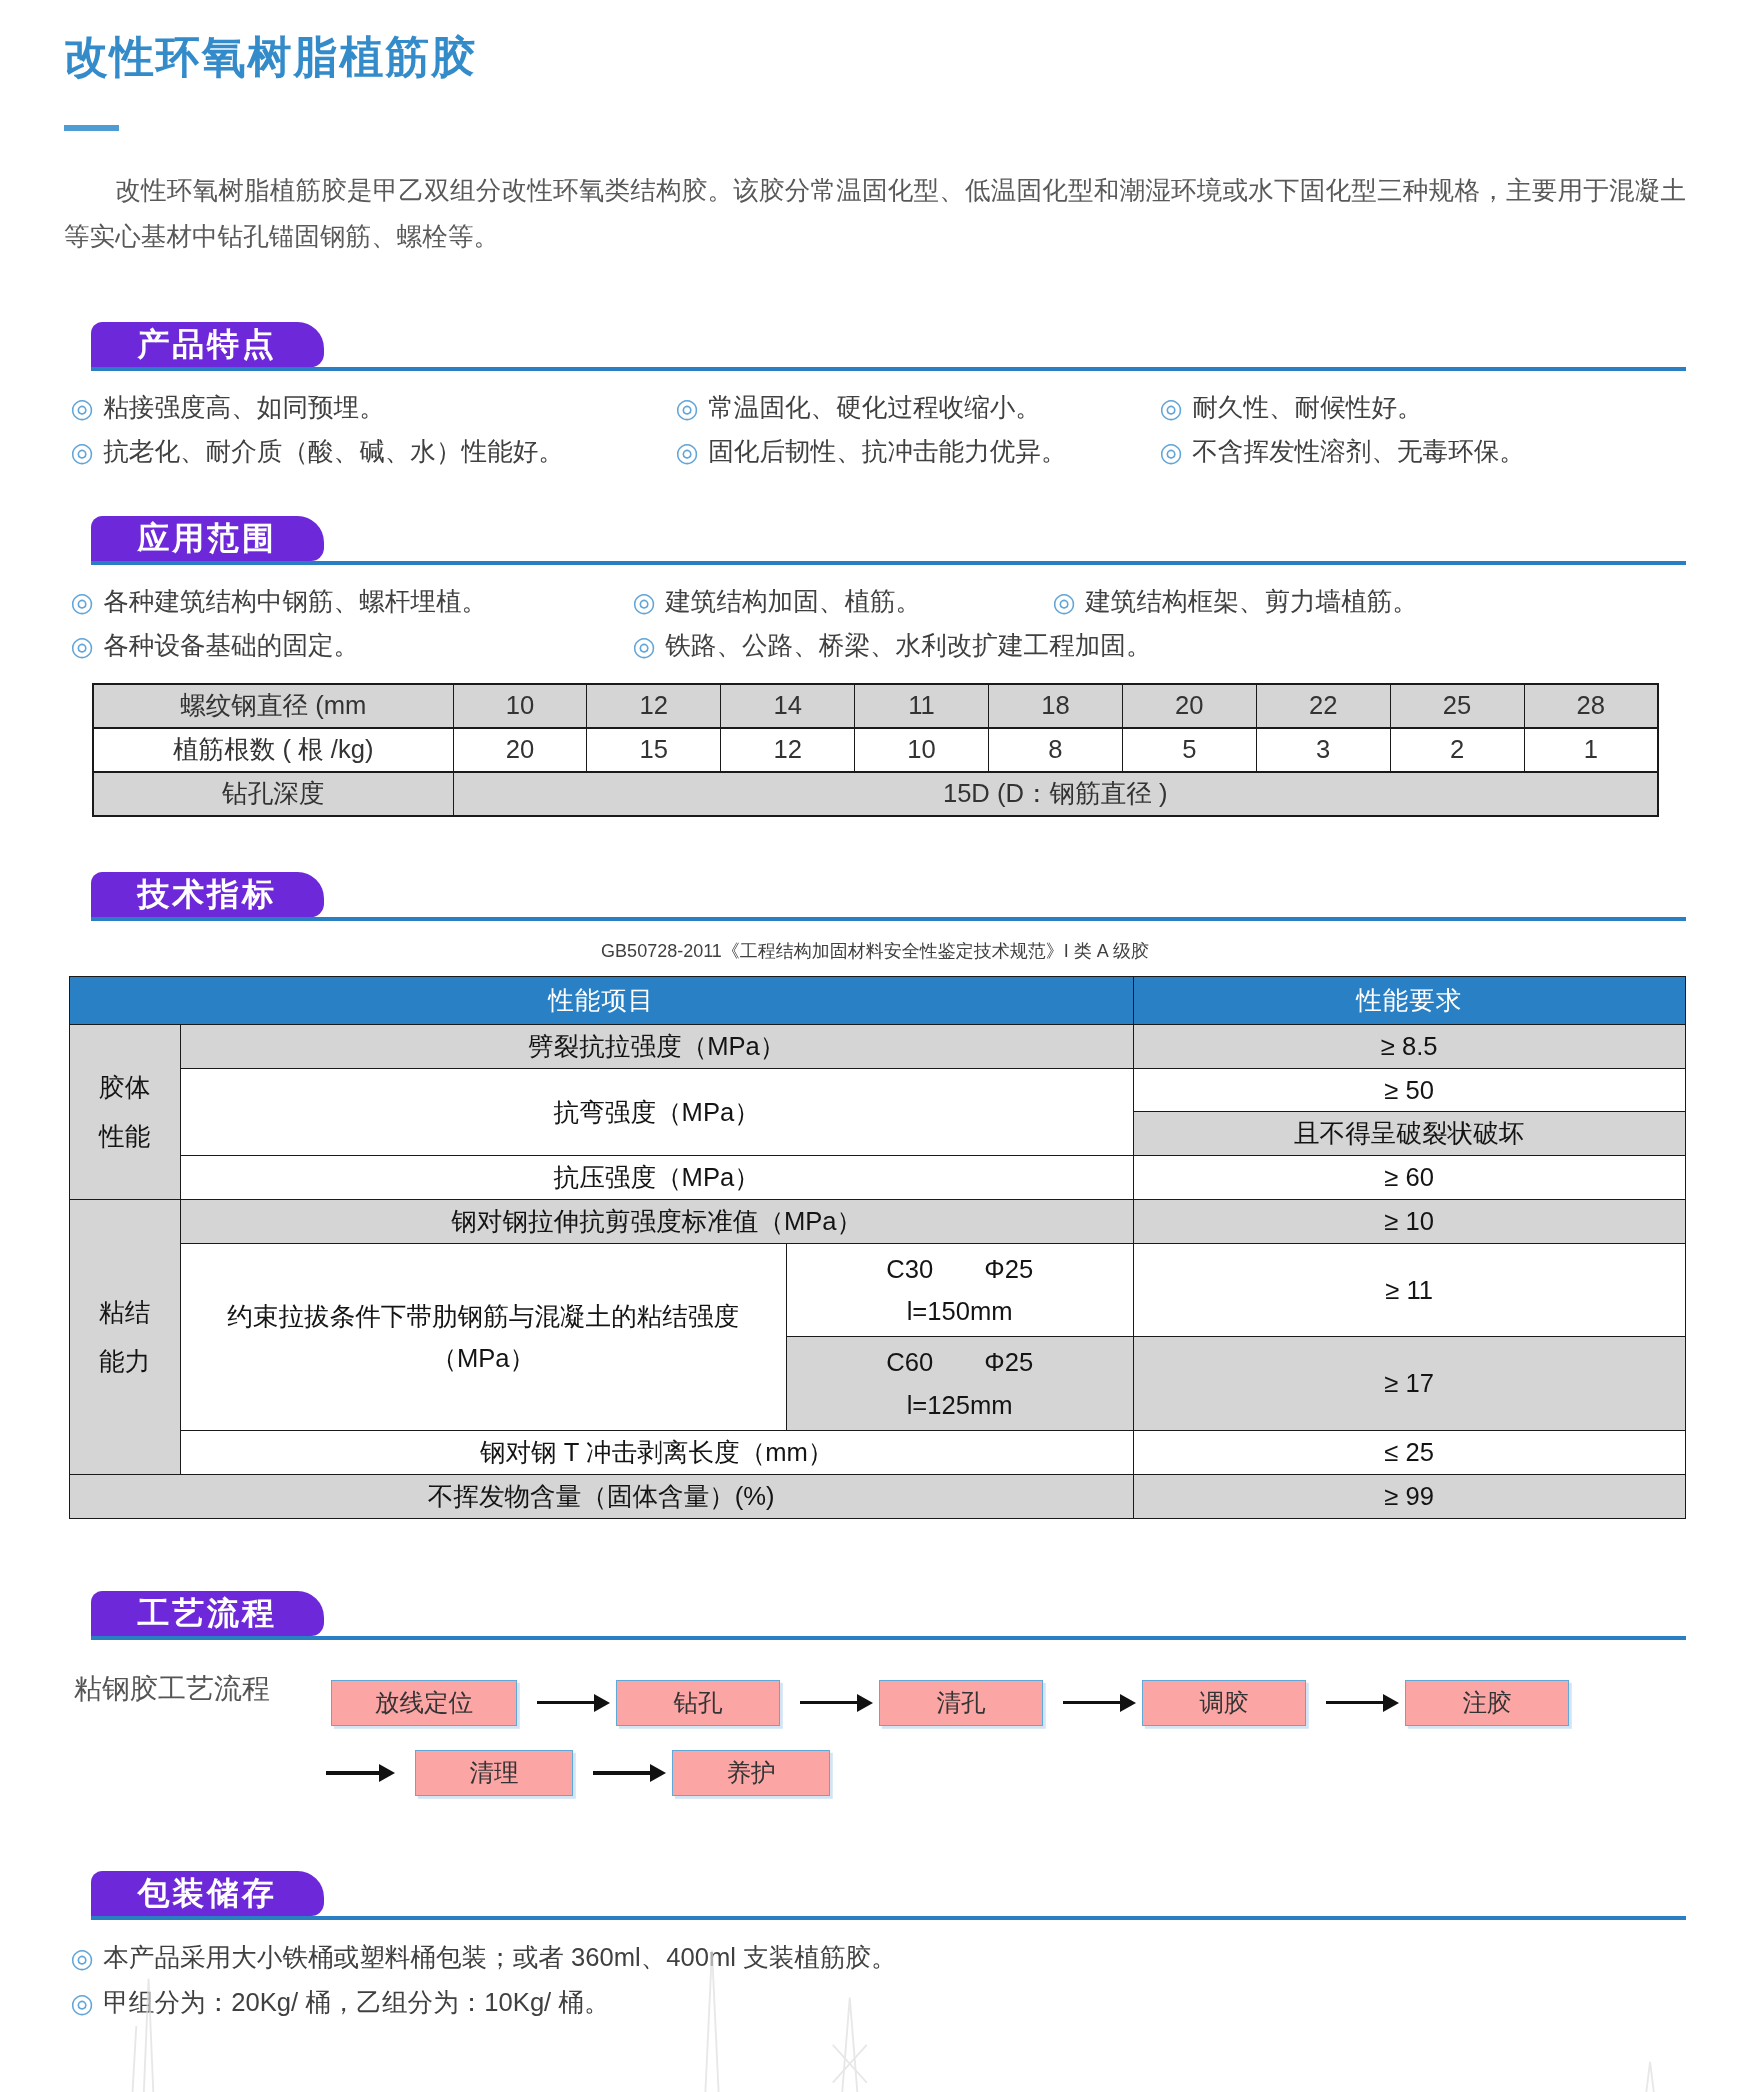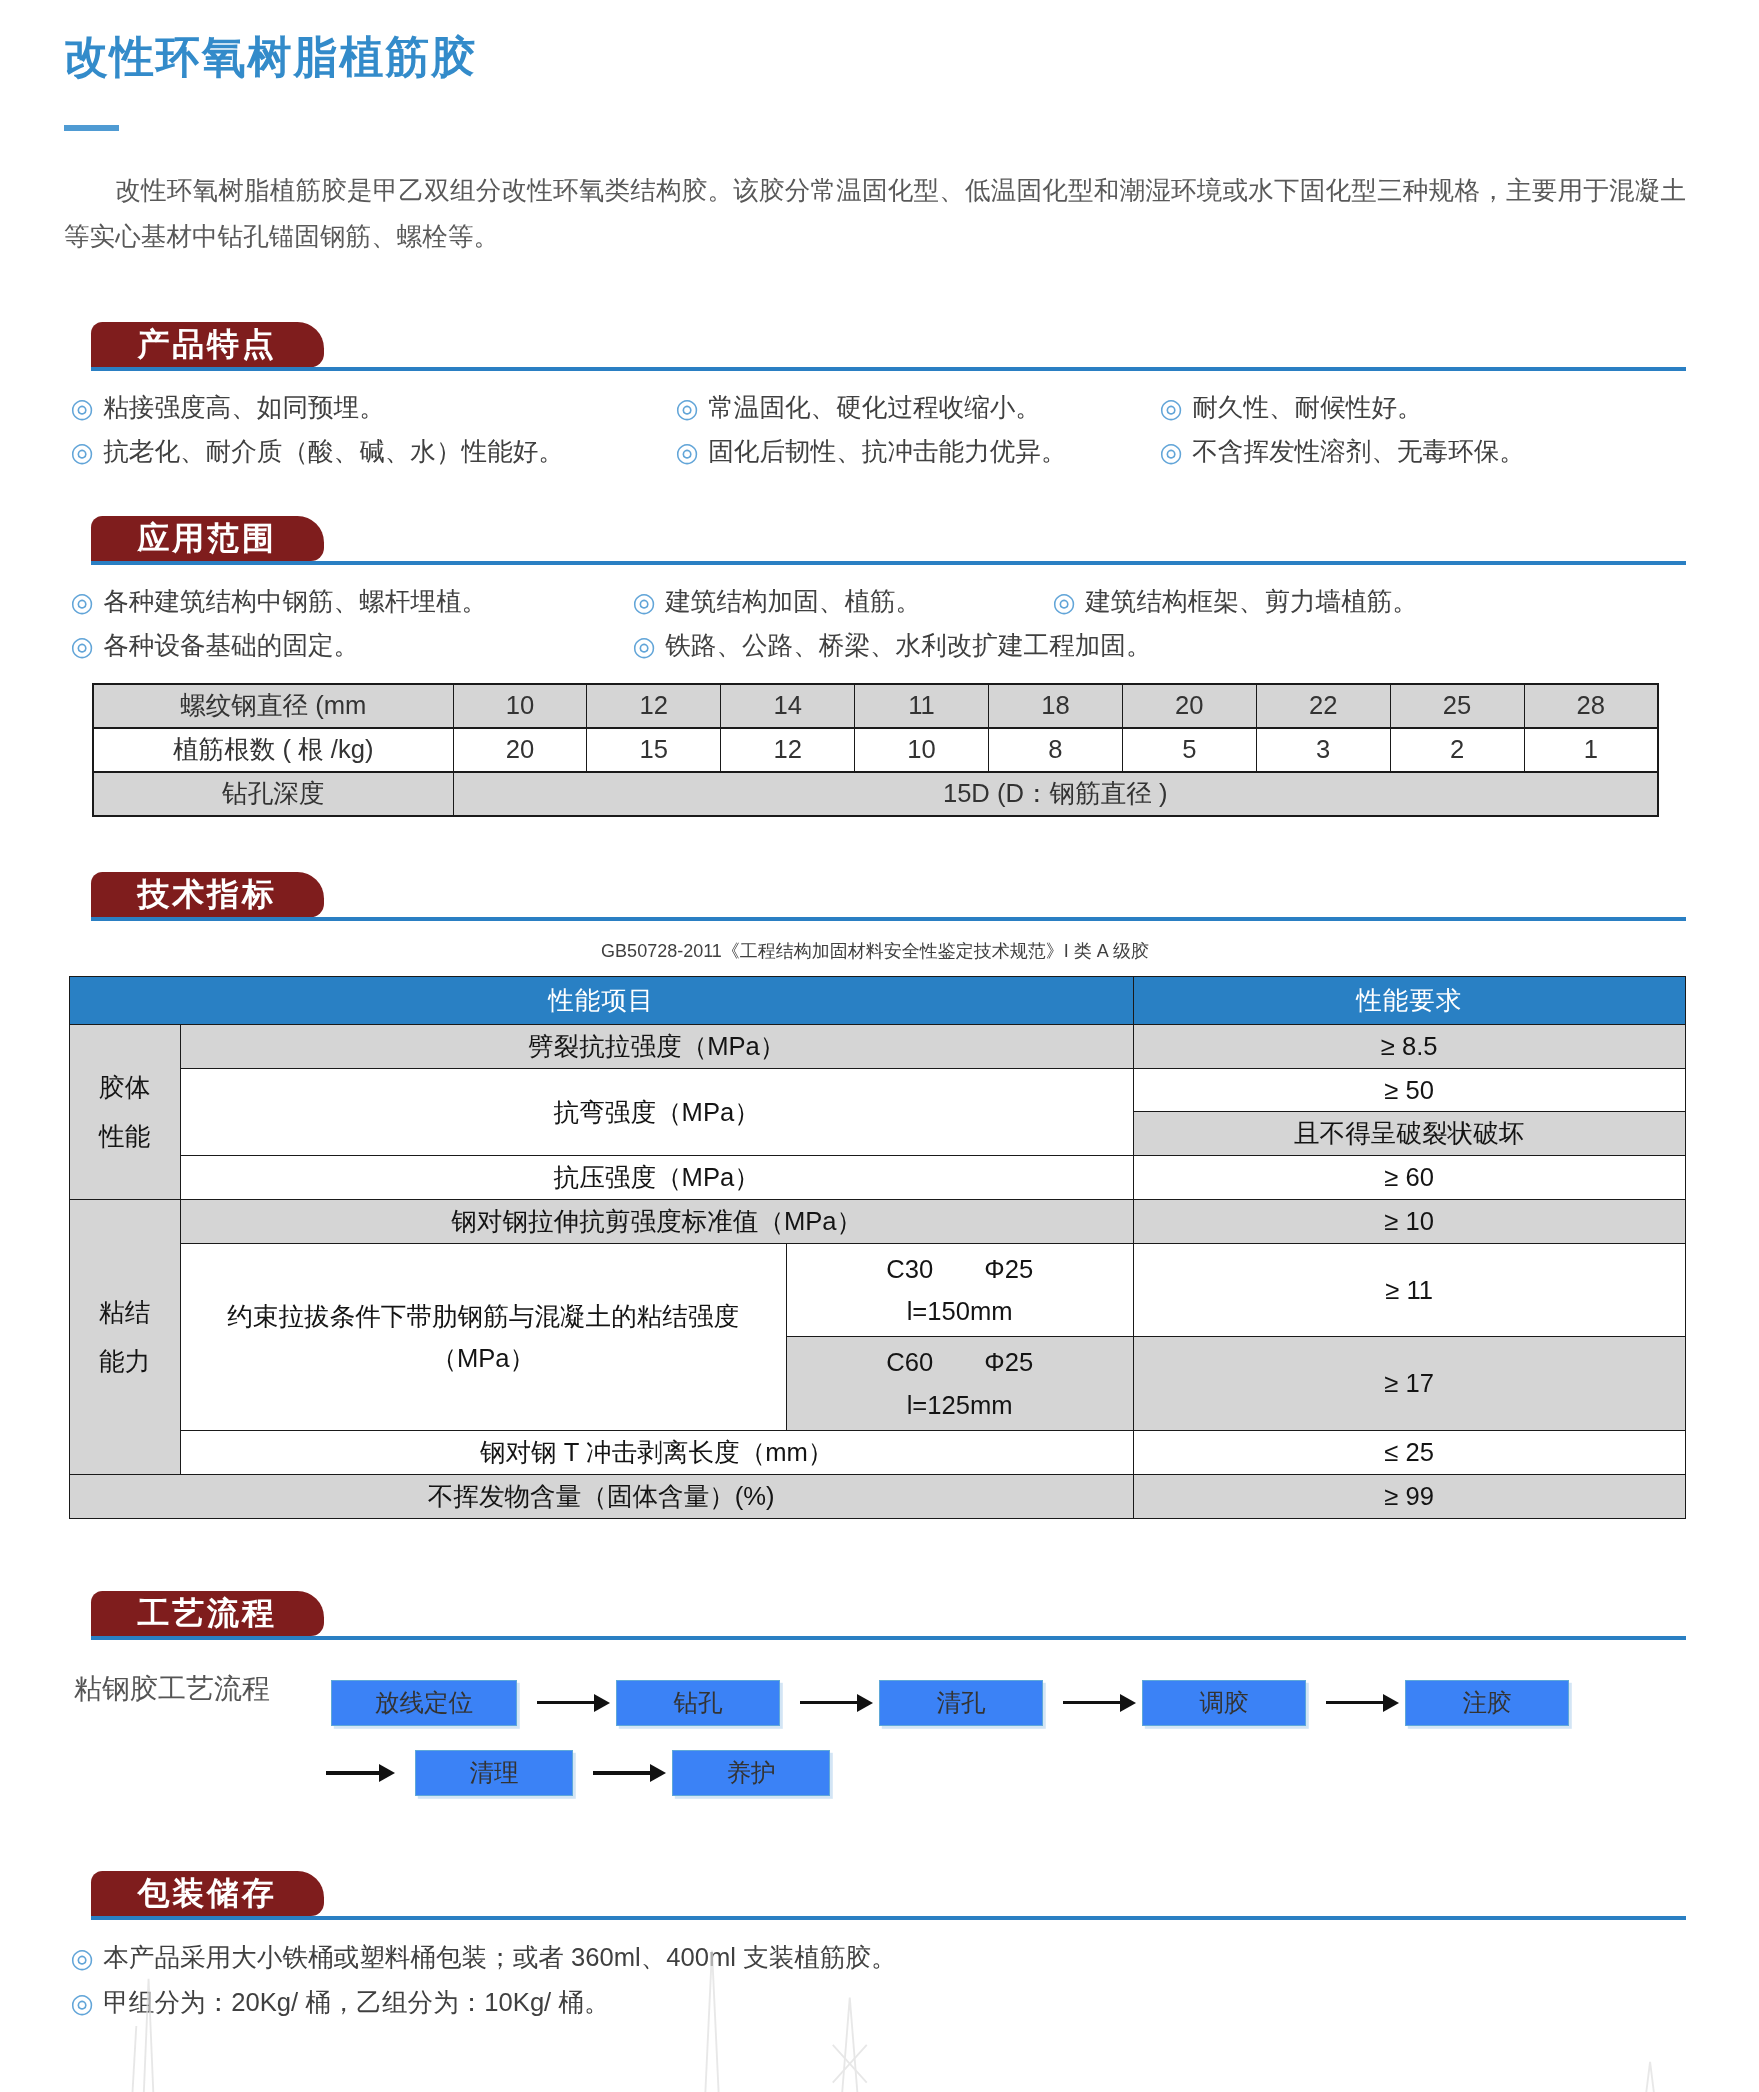--- a/index.html
+++ b/index.html
@@ -9,21 +9,21 @@
 
   
   .doc-title{margin:0;font-size:44px;font-weight:bold;color:#338bca;letter-spacing:1.9px;}
   .title-underline{width:55px;height:5.7px;background:#4f9bd3;margin-top:38px;}
 
   
   .intro{margin:36px 0 0 0;font-size:25.6px;line-height:1.82;color:#595959;text-indent:2em;text-align:justify;}
 
   
   .sec{margin-left:26.5px;border-bottom:4.7px solid #2a7fc3;line-height:0;}
-  .sec .tab{display:inline-block;background:#7f1d1d;color:#fff;font-size:32px;font-weight:bold;
+  .sec .tab{display:inline-block;background:#6d28d9;color:#fff;font-size:32px;font-weight:bold;
             line-height:45px;height:45px;padding:0 47px;border-radius:11.4px 26.5px 13.2px 0;letter-spacing:2.8px;}
   .mt-sec1{margin-top:62px;}
   .mt-sec2{margin-top:42px;}
   .mt-sec3{margin-top:55px;}
   .mt-sec4{margin-top:72px;}
   .mt-sec5{margin-top:38px;}
 
   
   .bullets{margin-top:15px;}
   .b-row{display:flex;height:44px;align-items:center;font-size:25.6px;color:#404040;}
@@ -63,21 +63,21 @@
   .tech .thin-t{border-top:0.9px solid #1a1a1a;}
   .tech .two-line{line-height:1.65;}
 
   
   .flow{position:relative;margin-top:13.2px;height:180px;}
   .flow-label{position:absolute;left:10px;top:17px;font-size:28px;color:#555;}
   .flow-row{display:flex;align-items:center;}
   .flow-row1{padding:26.5px 0 0 267px;}
   .flow-row2{padding:24.6px 0 0 262px;}
   .fbox{flex:none;height:44px;line-height:44px;text-align:center;font-size:24.6px;color:#333;
-        background:#3b82f6;border:1.9px solid #5fa8d8;box-shadow:2.8px 2.8px 0 rgba(130,180,225,.35);}
+        background:#fca5a5;border:1.9px solid #5fa8d8;box-shadow:2.8px 2.8px 0 rgba(130,180,225,.35);}
   .w194{width:184px;} .w171{width:162px;} .w165{width:156px;}
   .arrow{flex:none;position:relative;width:59px;height:3.8px;background:#111;margin:0 20px;}
   .arrow::after{content:"";position:absolute;right:-14px;top:50%;transform:translateY(-50%);
                 border-left:16px solid #111;border-top:9.5px solid transparent;border-bottom:9.5px solid transparent;}
   .arrow-lead{margin-left:0;margin-right:34px;width:55px;}
 
   
   .pack .b-row{height:45px;}
 
   

